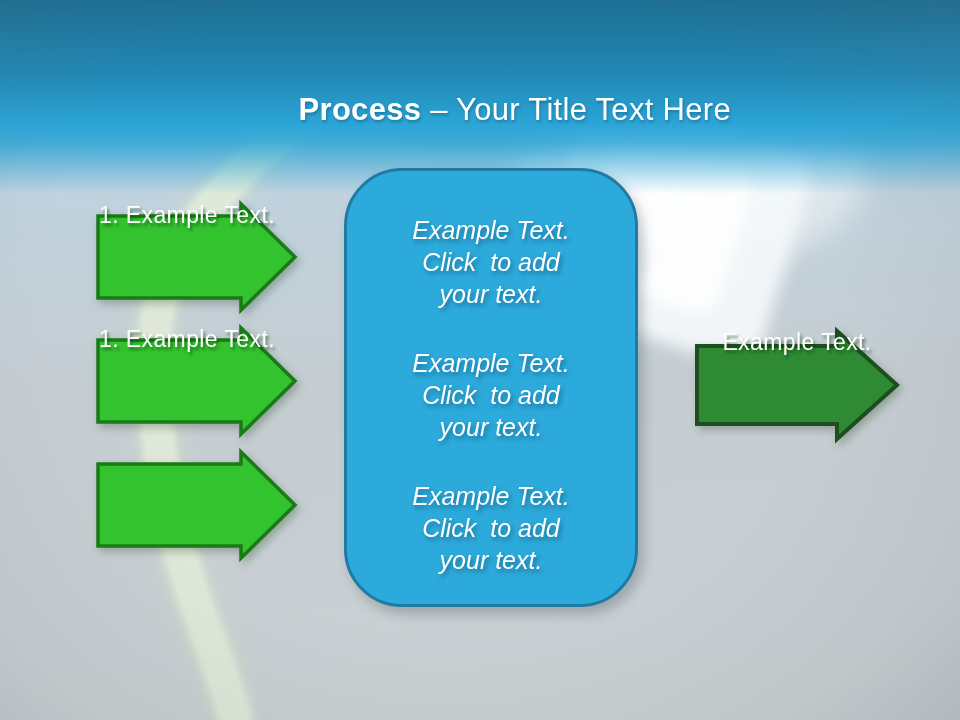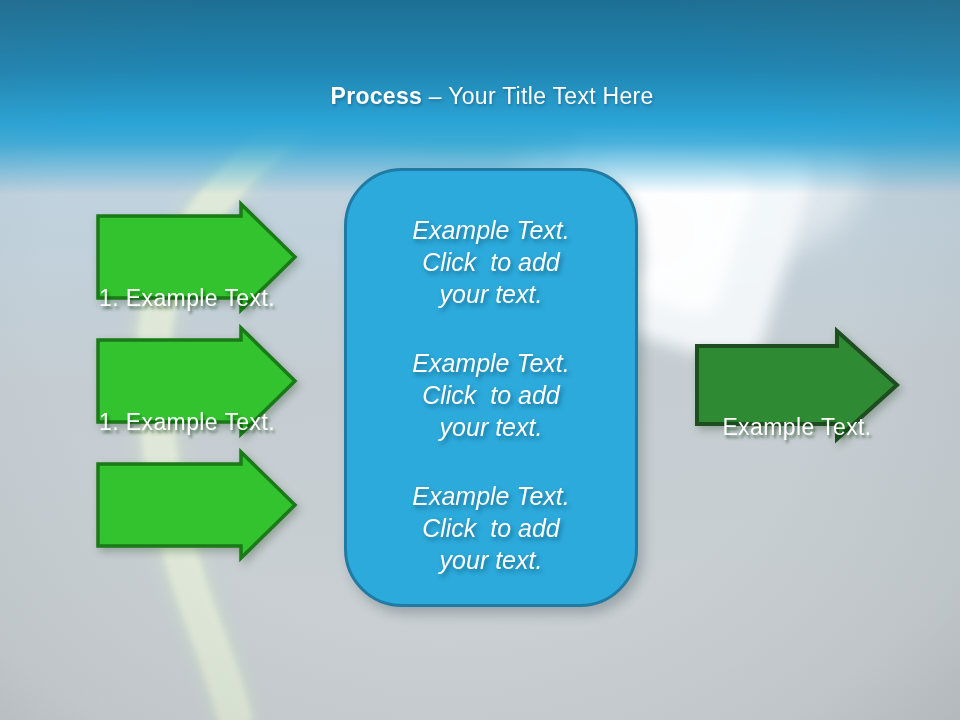--- a/index.html
+++ b/index.html
@@ -17,27 +17,27 @@
       var(--header-mid,#2aa4d6) 62%,
       rgba(42,164,214,0.85) 72%,
       rgba(160,200,222,0.0) 98%);
   }
   .vignette{
     position:absolute;inset:0;z-index:3;pointer-events:none;
     background:radial-gradient(ellipse at 46% 42%,rgba(255,255,255,0) 55%,rgba(100,110,116,0.10) 84%,rgba(80,90,96,0.20) 100%);
   }
   .content{position:absolute;inset:0;z-index:4;}
   .title{
-    position:absolute;top:56px;left:2px;width:940px;text-align:center;
-    color:#fff;font-size:23px;letter-spacing:0.3px;
+    position:absolute;top:56px;left:18px;width:940px;text-align:center;
+    color:#fff;font-size:31px;letter-spacing:0.3px;
     text-shadow:1px 2px 3px rgba(15,60,90,0.4);
     white-space:pre-wrap;
   }
   .title .bold{font-weight:bold;}
-  .arrow{position:absolute;display:flex;align-items:flex-end;justify-content:center;}
+  .arrow{position:absolute;display:flex;align-items:flex-start;justify-content:center;}
   .arrow svg{position:absolute;inset:0;width:100%;height:100%;overflow:visible;
     filter:drop-shadow(3px 4px 4px rgba(50,80,50,0.35));}
   .step-poly{fill:var(--step-arrow-fill,#33c32f);stroke:var(--step-arrow-border,#1a7a18);stroke-width:3.5;stroke-linejoin:miter;}
   .result-poly{fill:var(--result-arrow-fill,#2e8b33);stroke:var(--result-arrow-border,#1e4e20);stroke-width:4;stroke-linejoin:miter;}
   .arrow-label{
     position:relative;color:#fff;font-size:23px;letter-spacing:0.4px;
     text-shadow:2px 3px 3px rgba(10,60,10,0.55);white-space:pre;
   }
   .arrow.left .arrow-label{padding-right:20px;}
   .a1{left:96px;top:202px;width:202px;height:110px;}

